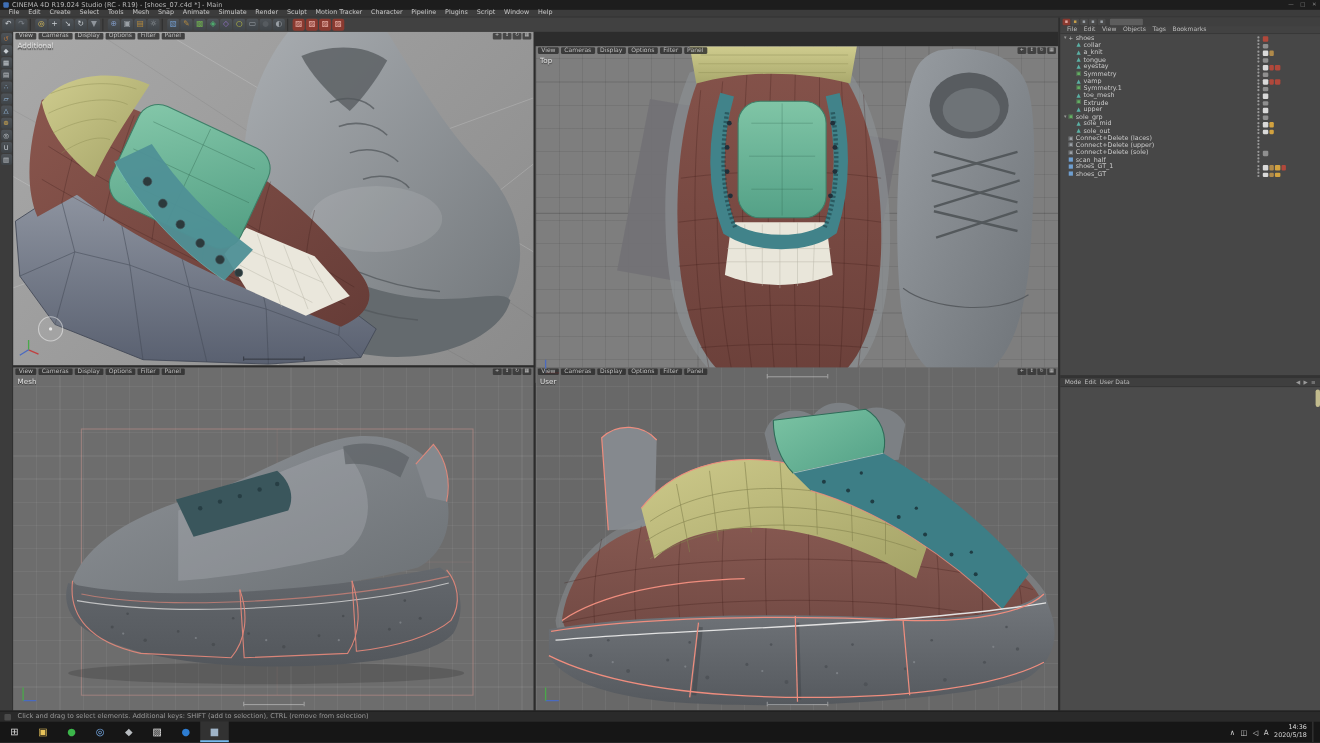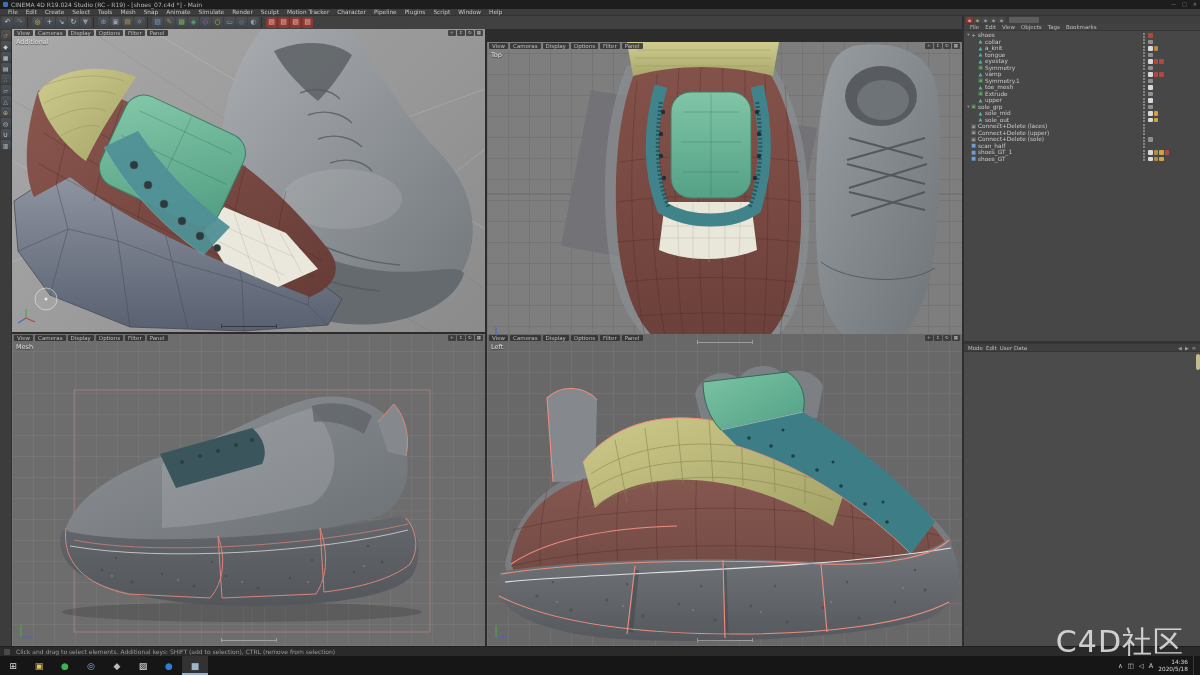--- a/index.html
+++ b/index.html
@@ -623,21 +623,21 @@
           <span class="vm">Options</span>
           <span class="vm">Filter</span>
           <span class="vm">Panel</span>
         </div>
       <div class="vp-corner">
           <span class="vc">+</span>
           <span class="vc">↕</span>
           <span class="vc">↻</span>
           <span class="vc">▦</span>
         </div>
-      <div class="vp-label">Left</div>
+      <div class="vp-label">User</div>
       <svg class="axis" width="22" height="22">
         <line x1="6" y1="16" x2="18" y2="16" stroke="#4a6ac0" stroke-width="1.2"></line>
         <line x1="6" y1="16" x2="6" y2="4" stroke="#4aa84a" stroke-width="1.2"></line>
       </svg>
       <div class="vp-ruler"></div>
     </div>
   </div>
 
   <div id="rightpanel">
     <div id="ptool">
@@ -918,21 +918,20 @@
     <div id="am-body">
       <div id="am-scroll"></div>
     </div>
   </div>
 
   <div id="statusbar">
     <span class="sico"></span>
     <span>Click and drag to select elements. Additional keys: SHIFT (add to selection), CTRL (remove from selection)</span>
   </div>
 
-  <div id="watermark">C4D社区</div>
 
   <div id="taskbar">
     <div class="tb-app" id="tb-start">⊞</div>
     <div id="tb-apps" style="display:flex;">
         <div class="tb-app" style="color: rgb(232, 195, 90);">▣</div>
         <div class="tb-app" style="color: rgb(59, 181, 74);">●</div>
         <div class="tb-app" style="color: rgb(122, 177, 240);">◎</div>
         <div class="tb-app" style="color: rgb(184, 188, 192);">◆</div>
         <div class="tb-app" style="color: rgb(232, 232, 232);">▨</div>
         <div class="tb-app" style="color: rgb(45, 125, 210);">●</div>

